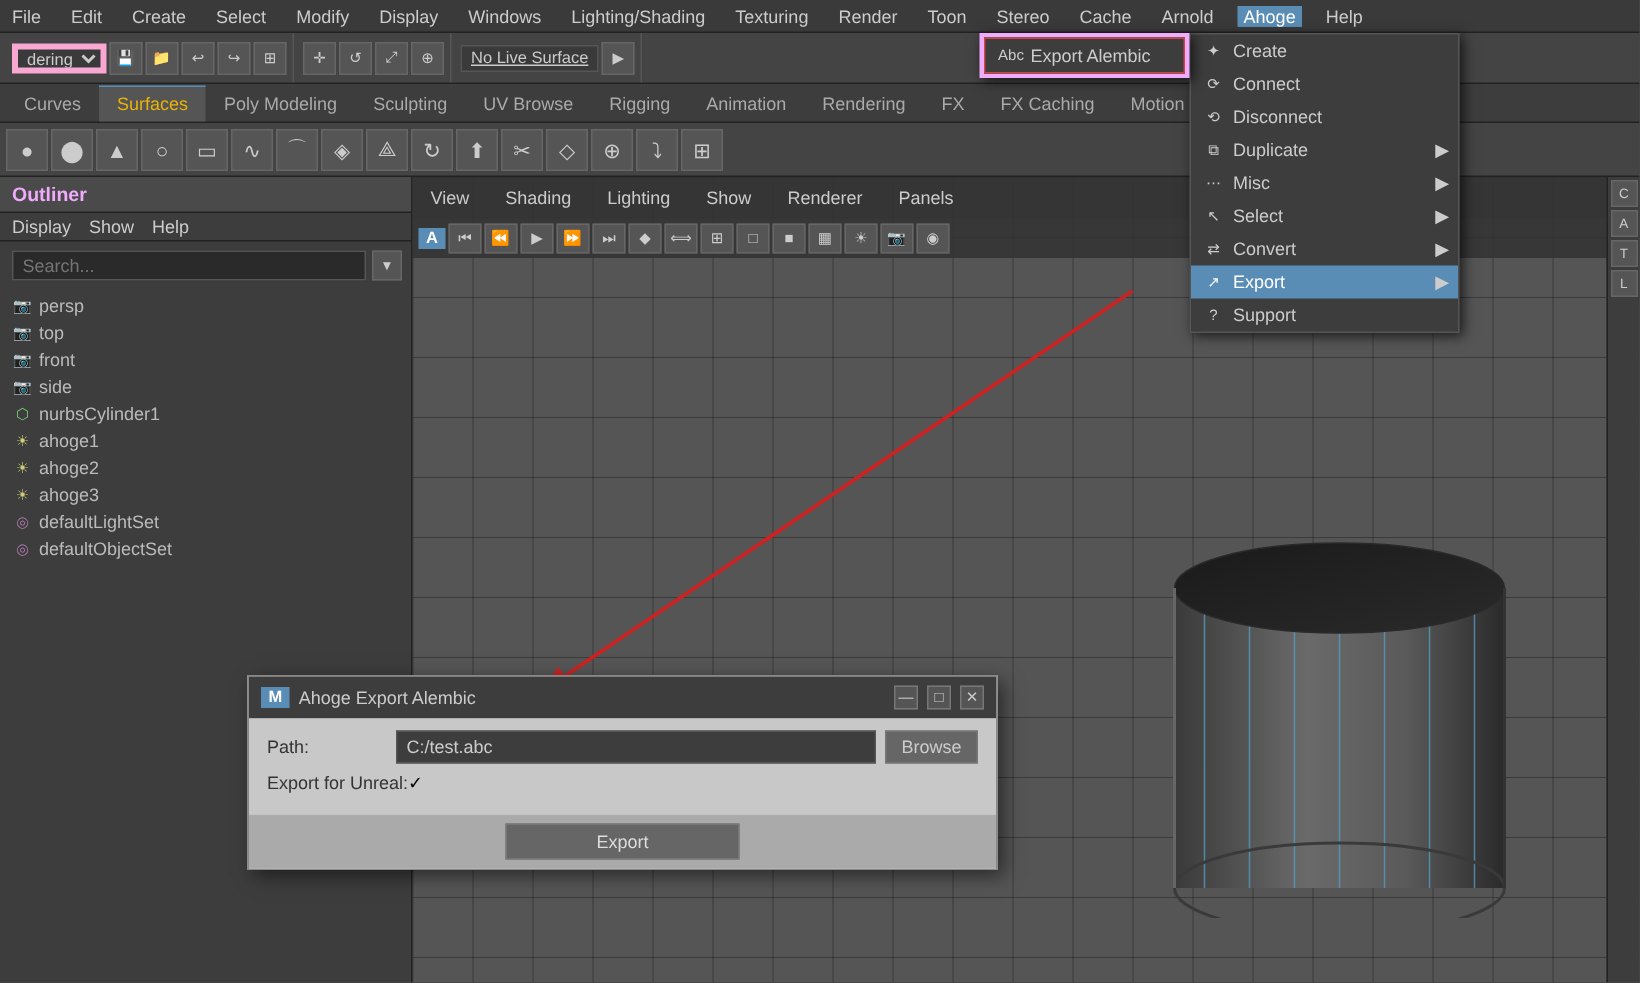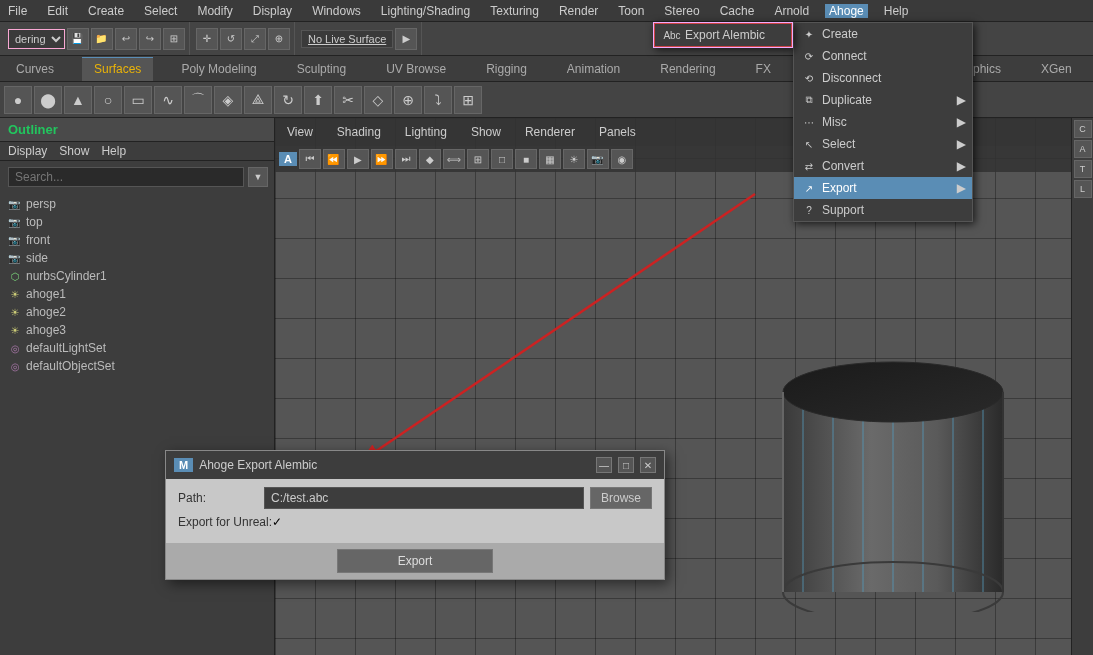--- a/index.html
+++ b/index.html
@@ -58,21 +58,21 @@
       cursor: pointer;
       display: flex;
       align-items: center;
       justify-content: center;
       color: #ccc;
       font-size: 10px;
     }
     .tb-select {
       background: #3a3a3a;
       color: #ccc;
-      border: 1px solid #f9a8d4;
+      border: 4px solid #f9a8d4;
       height: 20px;
       font-size: 11px;
       padding: 0 2px;
     }
     .no-live-surface {
       background: #3a3a3a;
       color: #ccc;
       border: 1px solid #555;
       padding: 2px 6px;
       font-size: 11px;
@@ -84,21 +84,21 @@
     }
 
     
     #tabs-row {
       background: #3d3d3d;
       height: 26px;
       display: flex;
       align-items: center;
       border-bottom: 1px solid #222;
       padding: 0 4px;
-      gap: 16px;
+      gap: 0;
     }
     .tab {
       padding: 2px 12px;
       color: #aaa;
       cursor: pointer;
       font-size: 12px;
       height: 24px;
       display: flex;
       align-items: center;
       border-top: 1px solid transparent;
@@ -145,21 +145,21 @@
       background: #3d3d3d;
       border-right: 1px solid #222;
       display: flex;
       flex-direction: column;
       flex-shrink: 0;
     }
     #outliner-header {
       background: #4a4a4a;
       padding: 4px 8px;
       font-size: 13px;
-      color: #22c55e;
+      color: #f0abfc;
       font-weight: bold;
       border-bottom: 1px solid #222;
     }
     #outliner-menu {
       display: flex;
       gap: 12px;
       padding: 2px 8px;
       background: #3d3d3d;
       border-bottom: 1px solid #222;
     }
@@ -349,21 +349,21 @@
       justify-content: center;
       font-size: 10px;
     }
 
     
     #export-submenu {
       position: absolute;
       top: 22px;
       right: 300px;
       background: #3d3d3d;
-      border: 1px solid #f0abfc;
+      border: 3px solid #f0abfc;
       z-index: 101;
       box-shadow: 2px 2px 8px rgba(0,0,0,0.7);
       min-width: 140px;
     }
     .export-item {
       display: flex;
       align-items: center;
       padding: 4px 10px;
       color: #ccc;
       cursor: pointer;

